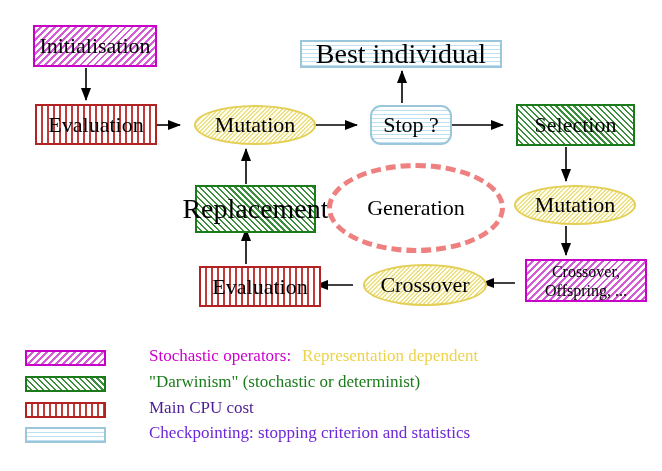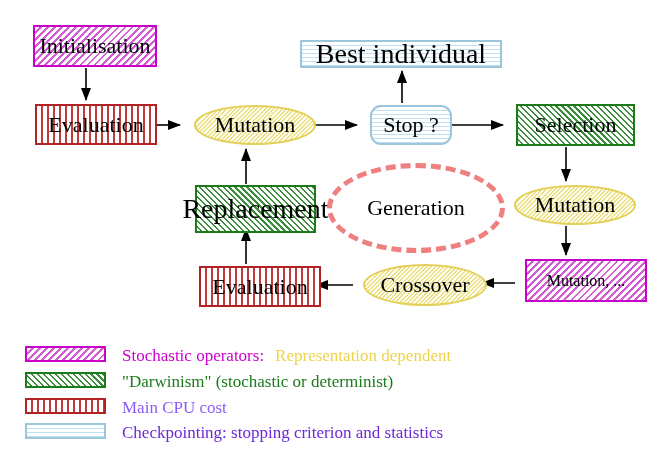--- a/index.html
+++ b/index.html
@@ -24,27 +24,27 @@
     background:repeating-linear-gradient(180deg,#ffffff 0px,#ffffff 3px,#bfe0f0 3px,#bfe0f0 4px);}
   .p-yellow{border:2px solid #e3cf55;
     background:repeating-linear-gradient(135deg,#fffef2 0px,#fffef2 1.6px,#ece089 1.6px,#ece089 3px);}
   .generation{
     position:absolute;border:5px dashed #ef8080;border-radius:50%;
     display:flex;align-items:center;justify-content:center;
     color:#000000;font-size:22px;box-sizing:border-box;
   }
   .arrows{position:absolute;left:0;top:0;pointer-events:none;}
   
-  .legend-row{position:absolute;left:25px;display:flex;align-items:flex-start;}
+  .legend-row{position:absolute;left:25px;display:flex;align-items:flex-end;gap:27px;}
   .swatch{width:81px;height:16px;box-sizing:border-box;flex:0 0 auto;}
   .legend-text{margin-left:16px;font-size:17px;white-space:nowrap;}
   .lt-magenta{color:#cc00cc;}
   .lt-gold{color:#eed34a;margin-left:11px;}
   .lt-green{color:#1b7b1b;}
-  .lt-red{color:#8b5cf6;}
+  .lt-red{color:#4c1d95;}
   .lt-blue{color:#6d28d9;}
   .fs20{font-size:28px;}
   .two-line{font-size:16px;line-height:19px;}
 </style>
 </head>
 <body>
 
 <div class="canvas">
 
   <svg class="arrows" width="662" height="471" viewBox="0 0 662 471">
@@ -84,21 +84,22 @@
     <span>Generation</span>
   </div>
 
   <div class="node ellipse p-yellow" style="left:505px;top:185px;width:122px;height:40px">Mutation</div>
 
   <div class="node p-red" style="left:190px;top:266px;width:122px;height:41px">Evaluation</div>
 
   <div class="node ellipse p-yellow" style="left:354px;top:264px;width:124px;height:42px">Crossover</div>
 
   <div class="node p-magenta two-line" style="left:516px;top:259px;width:122px;height:43px;flex-direction:column">
-    <span>Mutation, ...</span>
+    <span>Crossover,</span>
+    <span>Offspring, ...</span>
   </div>
 
   <div class="legend-row" style="top:346px">
     <div class="swatch p-magenta"></div>
     <div class="legend-text">
       <span class="lt-magenta">Stochastic operators:</span><span class="lt-gold">Representation dependent</span>
     </div>
   </div>
 
   <div class="legend-row" style="top:372px">

